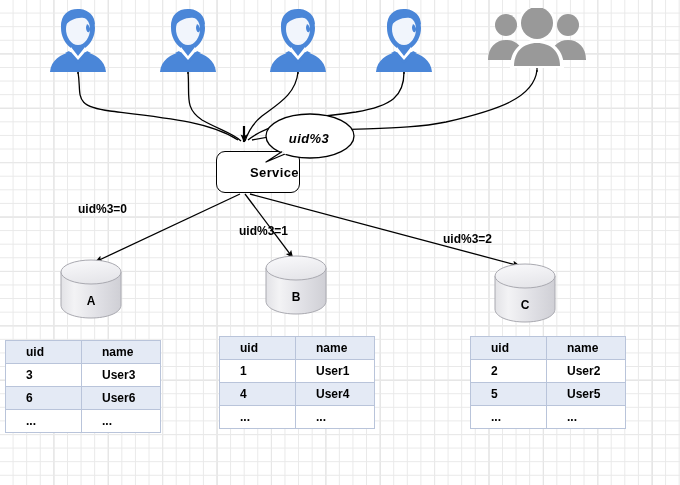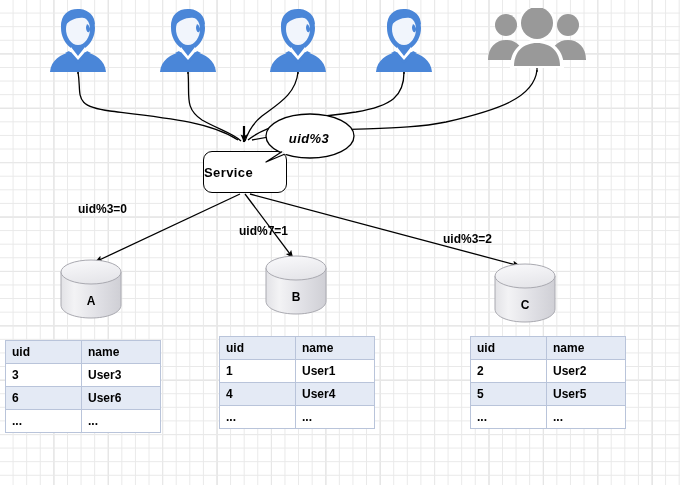--- a/index.html
+++ b/index.html
@@ -40,30 +40,30 @@
   .edge-label {
     position: absolute;
     font-family: "Liberation Sans", sans-serif;
     font-size: 12px;
     font-weight: bold;
     color: #000000;
     white-space: nowrap;
   }
   .service-box {
     position: absolute;
-    left: 203px;
+    left: 216px;
     top: 151px;
     width: 84px;
     height: 42px;
     border: 1.4px solid #000000;
     border-radius: 9px;
     background: #ffffff;
     display: flex;
     align-items: center;
-    justify-content: flex-start;
+    justify-content: flex-end;
     box-sizing: border-box;
   }
   .service-label {
     font-family: "Liberation Sans", sans-serif;
     font-size: 13px;
     font-weight: bold;
     color: #000000;
     letter-spacing: 0.4px;
   }
   .bubble {
@@ -120,21 +120,21 @@
     border-collapse: collapse;
     font-family: "Liberation Sans", sans-serif;
     font-size: 12px;
     font-weight: bold;
     color: #000000;
     table-layout: fixed;
   }
   table.dbtable td {
     border: 1px solid #b9c4da;
     height: 22px;
-    padding: 0 6px;
+    padding: 0 20px;
     background: #ffffff;
     overflow: hidden;
     white-space: nowrap;
   }
   table.dbtable tr.head td,
   table.dbtable tr.alt td {
     background: #e4eaf5;
   }
   table.dbtable col.c-uid { width: 76px; }
   table.dbtable col.c-name { width: 79px; }
@@ -253,21 +253,21 @@
   <div class="bubble">
     <svg viewBox="0 0 92 50" width="92" height="50" style="position:absolute;left:0;top:0;">
       <ellipse cx="47" cy="23" rx="44" ry="22" fill="#ffffff" stroke="#000000" stroke-width="1.3"></ellipse>
       <path d="M20,38 L3,49 L22,41 Z" fill="#ffffff" stroke="#000000" stroke-width="1.3" stroke-linejoin="round"></path>
       <path d="M19,37 L23,41" stroke="#ffffff" stroke-width="2"></path>
     </svg>
     <div class="bubble-text">uid%3</div>
   </div>
 
   <div class="edge-label" style="left:78px; top:202px;">uid%3=0</div>
-  <div class="edge-label" style="left:239px; top:224px;">uid%7=1</div>
+  <div class="edge-label" style="left:239px; top:224px;">uid%3=1</div>
   <div class="edge-label" style="left:443px; top:232px;">uid%3=2</div>
 
   <div class="db" style="left:59px; top:258px;">
     <svg viewBox="0 0 64 62" width="64" height="62">
       <path d="M2,14 L2,47 C2,55 16,60 32,60 C48,60 62,55 62,47 L62,14 Z" fill="url(#cylBody)" stroke="#a9a9b0" stroke-width="1"></path>
       <ellipse cx="32" cy="14" rx="30" ry="12" fill="url(#cylTop)" stroke="#a9a9b0" stroke-width="1"></ellipse>
     </svg>
     <div class="db-label">A</div>
   </div>
 

